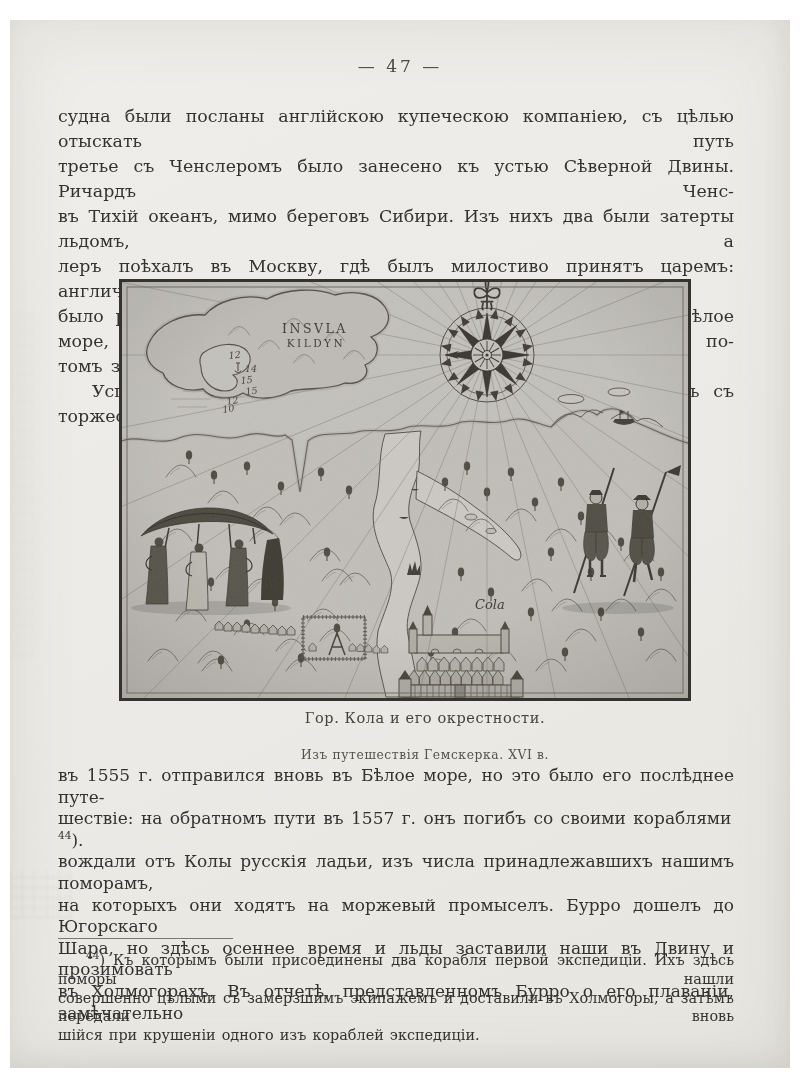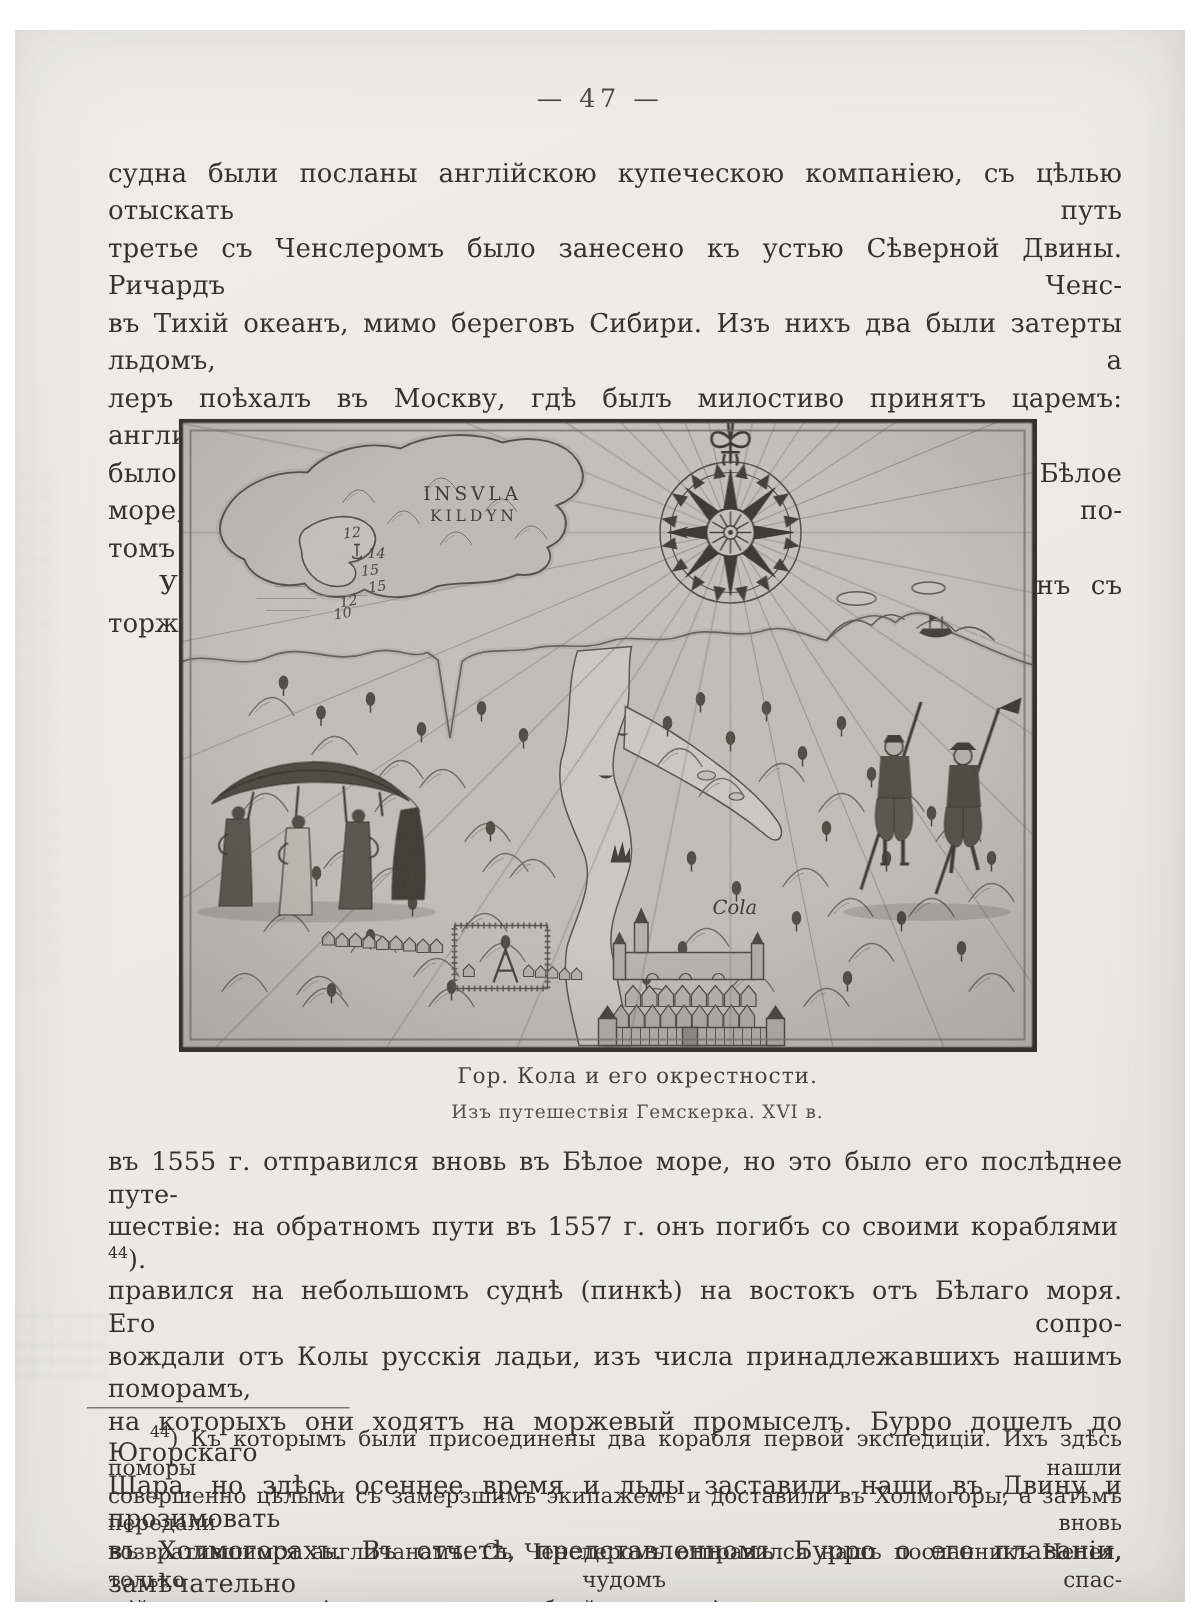--- a/index.html
+++ b/index.html
@@ -20,33 +20,33 @@
     filter:blur(4px);opacity:.10;}
   .ghost2{left:0;top:850px;width:62px;height:48px;
     background:
       repeating-linear-gradient(90deg, rgba(95,92,84,.6) 0 1px, transparent 1px 12px),
       repeating-linear-gradient(0deg, rgba(95,92,84,.6) 0 1px, transparent 1px 10px);
     filter:blur(1.5px);opacity:.12;}
   .page-number{
     position:absolute;top:36px;left:0;right:0;text-align:center;
     font-size:17px;color:#4c4a44;letter-spacing:3px;
   }
-  .block{position:absolute;left:62px;width:676px;color:#353330;}
+  .block{position:absolute;left:48px;width:676px;color:#353330;}
   .p1{top:84px;font-size:17.4px;line-height:25px;word-spacing:2.5px;}
   .p2{top:745px;font-size:17px;line-height:21.6px;word-spacing:2px;}
   .line{min-height:1em;}
   .just{text-align:justify;text-align-last:justify;}
   .left{text-align:left;text-align-last:left;}
   .indent{text-indent:34px;}
   sup.fnref{font-size:10.5px;vertical-align:super;line-height:0;}
   .map-figure{position:absolute;left:109px;top:259px;width:572px;height:422px;}
   .map-figure svg{display:block;}
   .caption{position:absolute;top:690px;left:11px;right:0;text-align:center;color:#45433e;padding-left:39px;}
   .cap1{font-size:14.5px;letter-spacing:.6px;}
-  .cap2{font-size:12.3px;margin-top:8px;letter-spacing:.6px;color:#54524c;}
+  .cap2{font-size:12.3px;margin-top:22px;letter-spacing:.6px;color:#54524c;}
   .footnote-rule{position:absolute;left:48px;top:918px;width:175px;height:0;border-top:1px solid #7b786f;}
   .footnote{top:931px;font-size:14.4px;line-height:18.8px;word-spacing:1.5px;}
   .footnote .indent{text-indent:28px;}
   
   .svgtext{font-family:"DejaVu Serif",serif;fill:#3c3933;}
   .insula{font-size:12.5px;letter-spacing:2.5px;}
   .kildyn{font-size:10.5px;letter-spacing:2.5px;}
   .cola{font-size:13px;font-style:italic;fill:#38352f;}
   .sound{font-size:9.5px;font-style:italic;fill:#44413a;}
 </style>
@@ -418,29 +418,27 @@
   </figure>
 
   <div class="caption">
     <div class="cap1">Гор. Кола и его окрестности.</div>
     <div class="cap2">Изъ путешествія Гемскерка. XVI в.</div>
   </div>
 
   <div class="block p2">
     <div class="line just">въ 1555 г. отправился вновь въ Бѣлое море, но это было его послѣднее путе-</div>
     <div class="line left"><span>шествіе: на обратномъ пути въ 1557 г. онъ погибъ со своими кораблями </span><sup class="fnref">44</sup><span>).</span></div>
-    <div class="line just">правился на небольшомъ суднѣ (пинкѣ) на востокъ отъ Бѣлаго моря. Его сопро-</div>
     <div class="line just">вождали отъ Колы русскія ладьи, изъ числа принадлежавшихъ нашимъ поморамъ,</div>
     <div class="line just">на которыхъ они ходятъ на моржевый промыселъ. Бурро дошелъ до Югорскаго</div>
     <div class="line just">Шара, но здѣсь осеннее время и льды заставили наши въ Двину и прозимовать</div>
     <div class="line just">въ Холмогорахъ. Въ отчетѣ, представленномъ Бурро о его плаваніи, замѣчательно</div>
   </div>
 
   <div class="footnote-rule"></div>
 
   <div class="block footnote">
     <div class="line just indent"><sup class="fnref">44</sup><span>) Къ которымъ были присоединены два корабля первой экспедиціи. Ихъ здѣсь поморы нашли</span></div>
     <div class="line just">совершенно цѣлыми съ замерзшимъ экипажемъ и доставили въ Холмогоры, а затѣмъ передали вновь</div>
-    <div class="line just">возвратившимся англичанамъ. Съ Ченслеромъ отправился нашъ посланникъ Непея, только чудомъ спас-</div>
     <div class="line left">шійся при крушеніи одного изъ кораблей экспедиціи.</div>
   </div>
 
 </div>
 
 </body></html>

